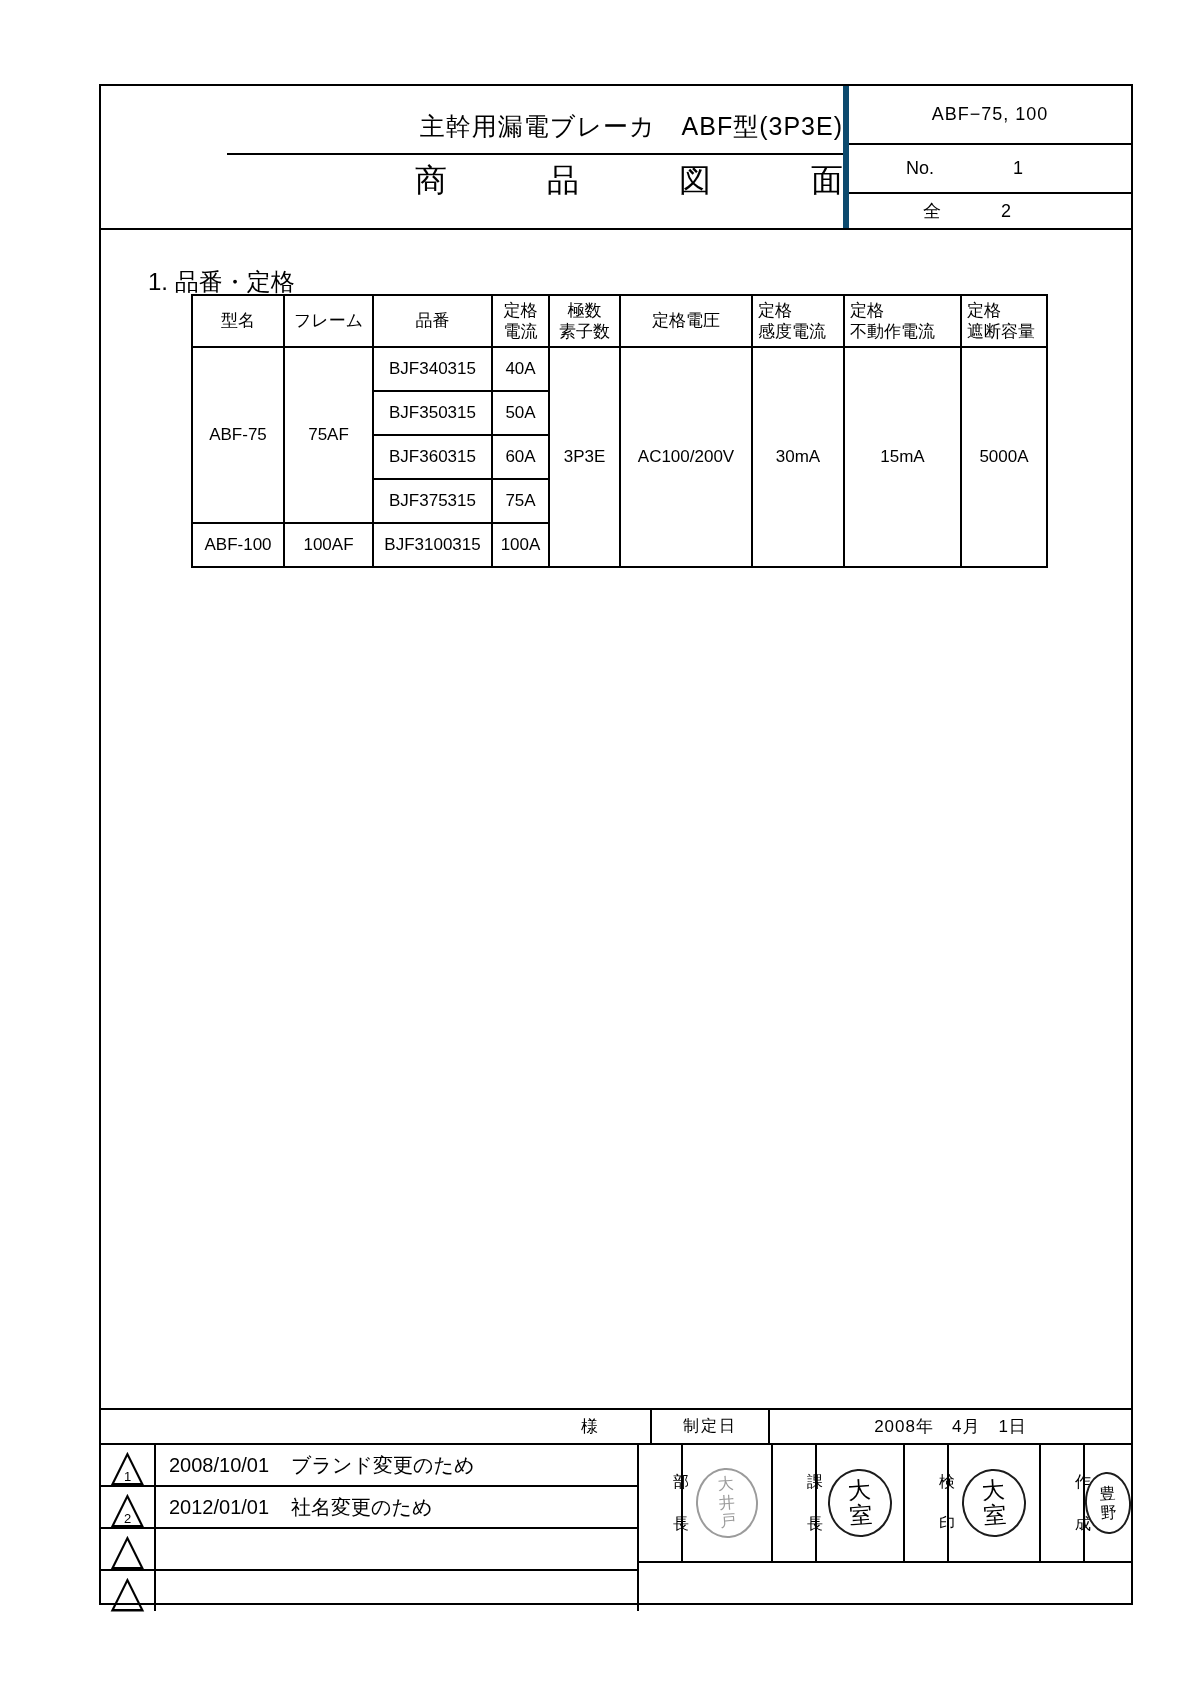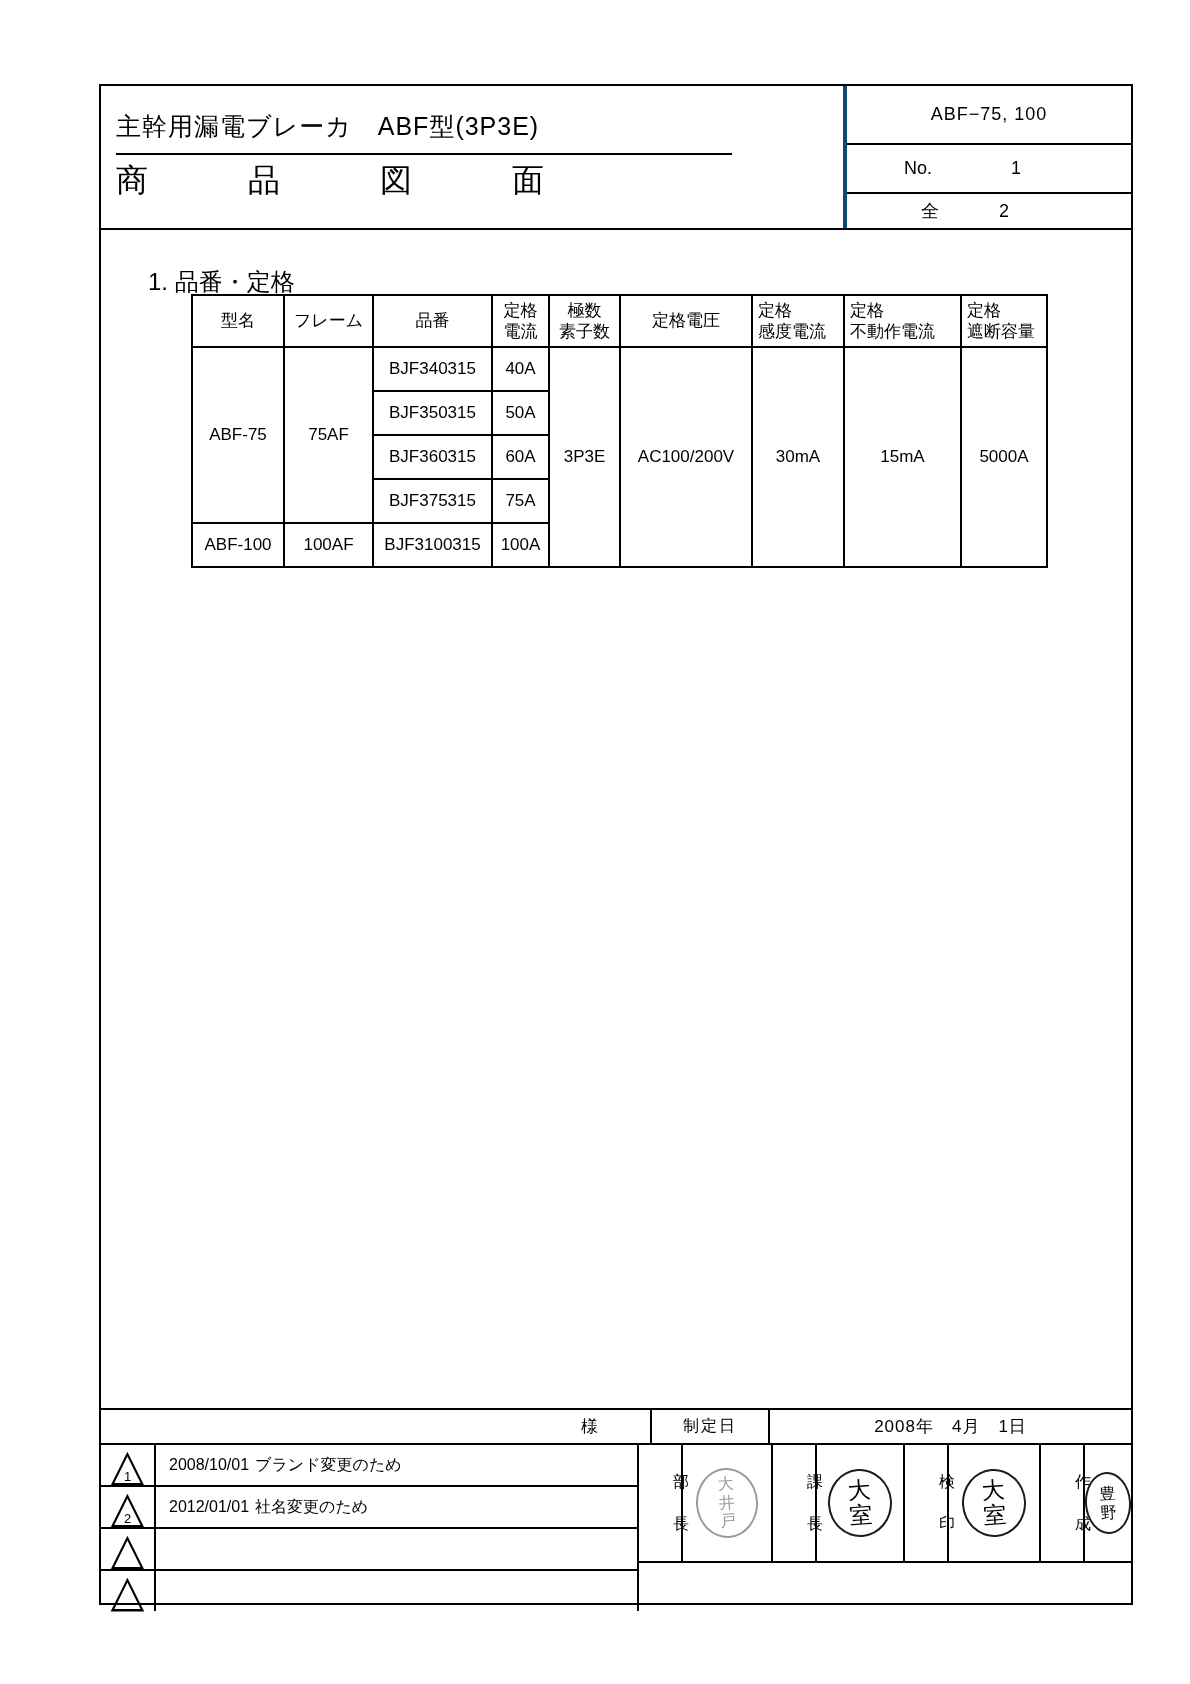--- a/index.html
+++ b/index.html
@@ -3,25 +3,25 @@
 <meta charset="utf-8">
 <style>
   html,body{margin:0;padding:0;background:#fff;}
   .page{position:relative;width:1190px;height:1684px;background:#fff;
         font-family:"Liberation Sans","DejaVu Sans",sans-serif;color:#000;}
   .outer{position:absolute;left:99px;top:84px;width:1034px;height:1521px;
          border:2px solid #000;box-sizing:border-box;display:flex;flex-direction:column;}
 
   
   .hdr{height:142px;border-bottom:2px solid #000;display:flex;flex:0 0 auto;}
-  .hdr-left{flex:1;display:flex;flex-direction:column;align-items:flex-start;padding-left:15px;}
+  .hdr-left{flex:1;display:flex;flex-direction:column;align-items:flex-end;padding-left:15px;}
   .doc-title{margin-top:24px;font-size:25px;letter-spacing:1px;}
   .title-rule{width:616px;border-bottom:2px solid #000;margin-top:10px;}
   .doc-subtitle{margin-top:9px;display:flex;gap:100px;font-size:32px;line-height:1;}
-  .hdr-right{width:288px;border-left:4px solid #0c4a6e;display:flex;flex-direction:column;box-sizing:border-box;}
+  .hdr-right{width:288px;border-left:6px solid #0c4a6e;display:flex;flex-direction:column;box-sizing:border-box;}
   .hdr-row{box-sizing:border-box;display:flex;align-items:center;font-size:18px;}
   .hr1{height:59px;border-bottom:2px solid #000;justify-content:center;letter-spacing:1px;}
   .hr2{height:49px;border-bottom:2px solid #000;padding-left:57px;gap:79px;}
   .hr3{flex:1;padding-left:74px;gap:60px;}
 
   
   .main{flex:1;position:relative;}
   .section-label{position:absolute;left:47px;top:36px;font-size:24px;}
   table.spec{position:absolute;left:90px;top:64px;border-collapse:collapse;
              border:2px solid #000;table-layout:fixed;}
@@ -43,21 +43,21 @@
   .f-date{flex:1;display:flex;align-items:center;justify-content:center;font-size:17px;letter-spacing:1px;}
   .f-bottom{flex:1;display:flex;}
   .f-left{width:551px;border-right:2px solid #000;box-sizing:border-box;display:flex;flex-direction:column;}
   .rev-row{flex:1;display:flex;border-bottom:2px solid #000;box-sizing:border-box;}
   .rev-row:last-child{border-bottom:none;}
   .tri-cell{width:55px;border-right:2px solid #000;box-sizing:border-box;
             display:flex;align-items:center;justify-content:center;}
   .tri{position:relative;width:44px;height:40px;line-height:40px;text-align:center;}
   .tri .glyph{font-size:44px;line-height:40px;}
   .tri .num{position:absolute;left:0;right:0;bottom:2px;font-size:13px;line-height:13px;}
-  .rev-body{flex:1;display:flex;align-items:center;gap:6px;padding-left:13px;font-size:16px;}
+  .rev-body{flex:1;display:flex;align-items:center;gap:22px;padding-left:13px;font-size:20px;}
   .f-right{flex:1;display:flex;flex-direction:column;}
   .stamps{height:118px;border-bottom:2px solid #000;box-sizing:border-box;display:flex;}
   .role-cell{border-right:2px solid #000;box-sizing:border-box;display:flex;
              align-items:center;justify-content:center;}
   .role-cell:last-child{border-right:none;}
   .role-label-cell{width:30px;padding-left:42px;}
   .stamp-cell1{width:90px;} .stamp-cell2{width:88px;} .stamp-cell3{width:92px;} .stamp-cell4{flex:1;}
   .vtext{width:1em;word-break:break-all;font-size:16px;line-height:2.6;text-align:center;}
   .stamp{border:2px solid #1c1c1c;border-radius:50%;display:flex;align-items:center;
          justify-content:center;transform:rotate(-4deg);

